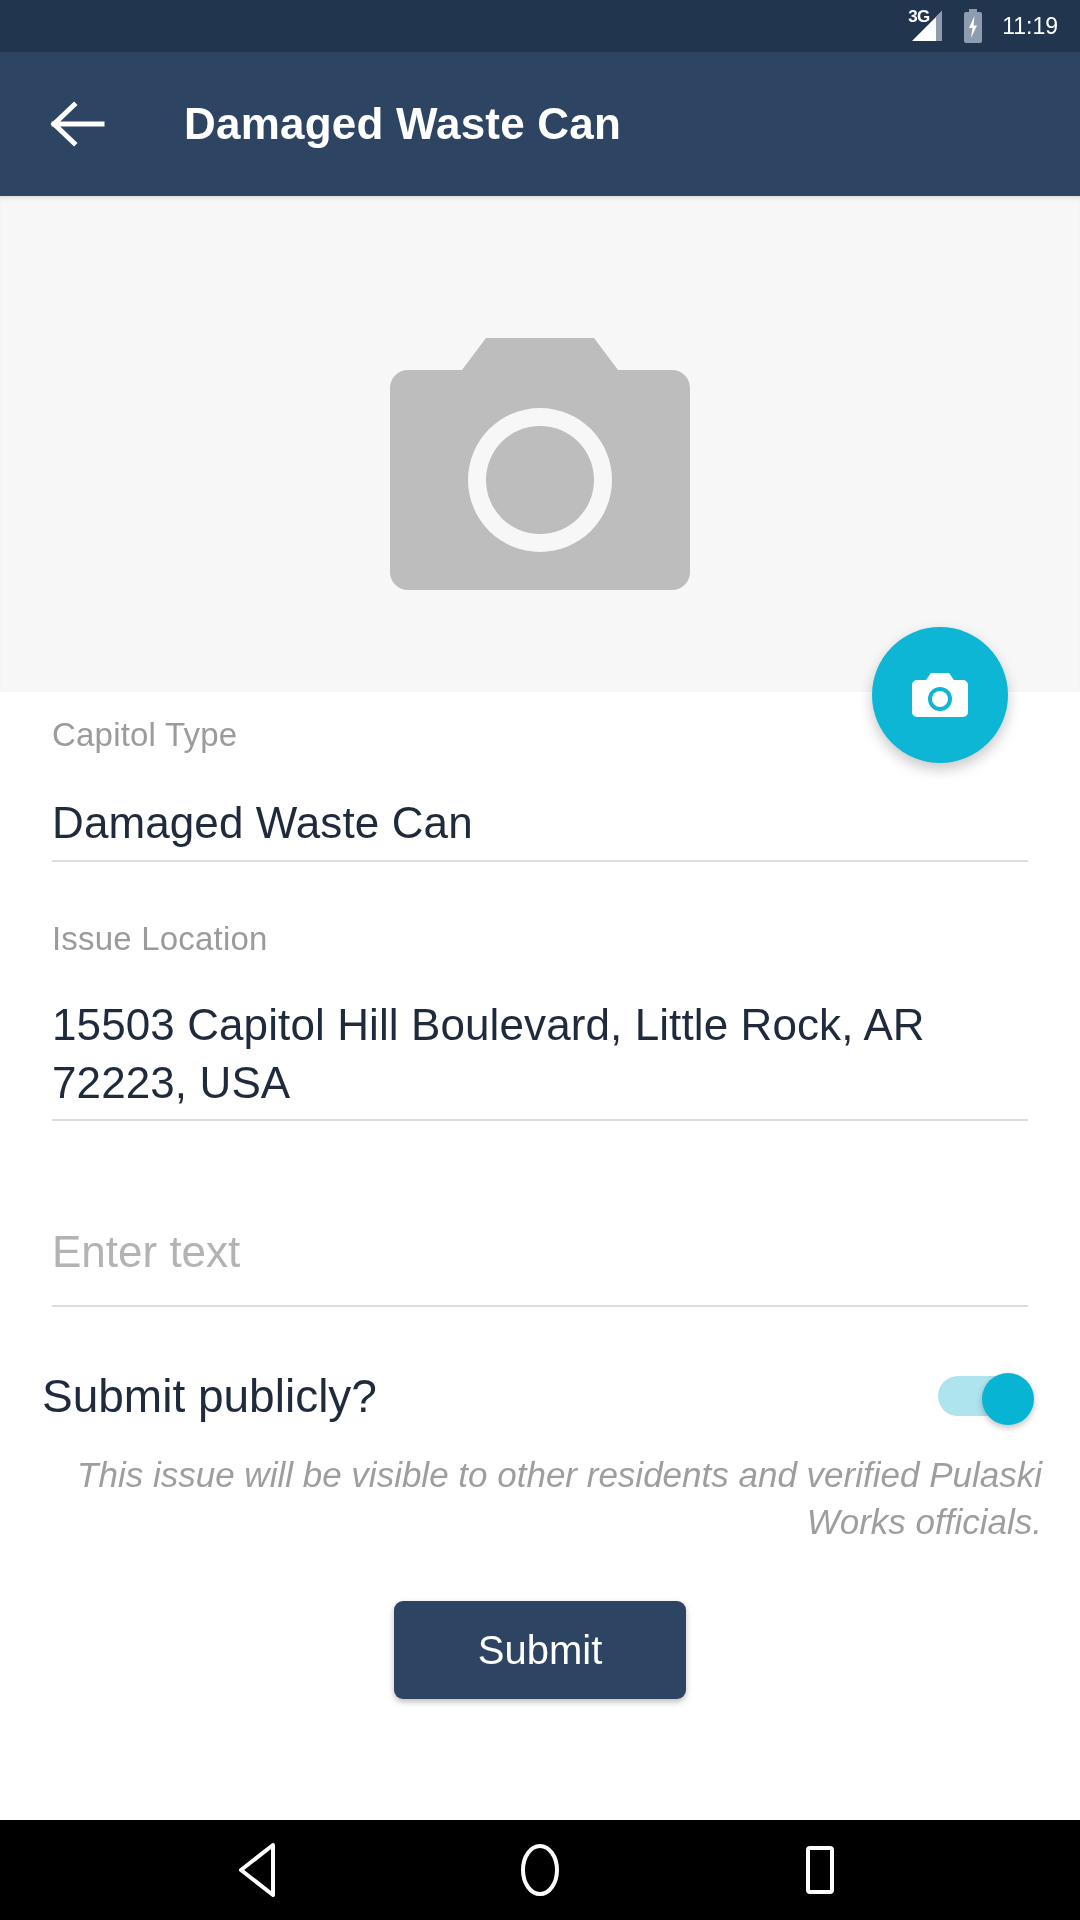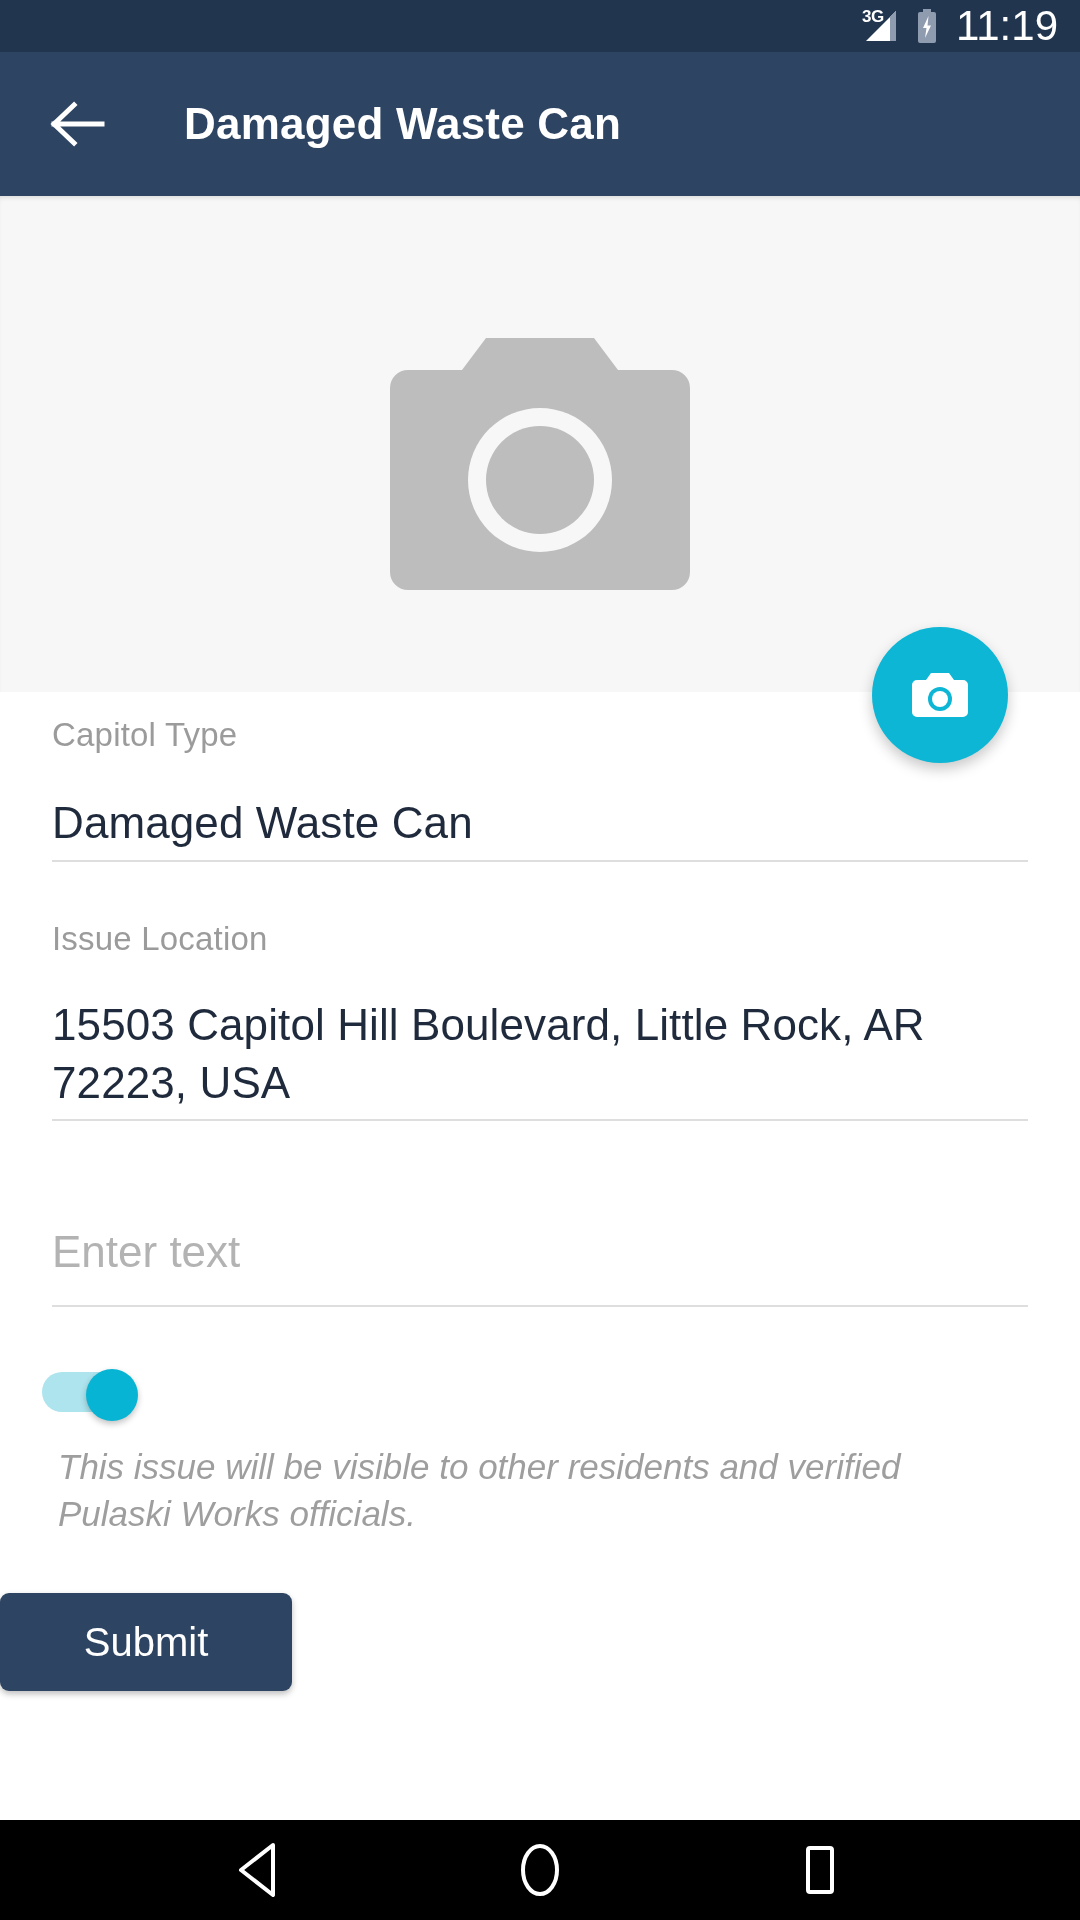--- a/index.html
+++ b/index.html
@@ -46,21 +46,21 @@
     font-weight: 700;
     color: #ffffff;
     letter-spacing: -0.5px;
   }
   .battery-icon {
     width: 22px;
     height: 34px;
   }
   .clock {
     color: #ffffff;
-    font-size: 42px;
+    font-size: 23px;
     font-weight: 500;
     letter-spacing: 0px;
     margin-left: 4px;
   }
 
   
   #app-bar {
     position: absolute;
     left: 0; top: 52px;
     width: 1080px;
@@ -199,34 +199,35 @@
   #toggle-thumb {
     position: absolute;
     left: 44px; top: 0;
     width: 52px;
     height: 52px;
     border-radius: 50%;
     background: #07b4d3;
     box-shadow: 0 3px 6px rgba(0,0,0,0.24);
   }
   #public-toggle-helper {
-    padding: 0 58px;
+    padding: 0 38px;
     margin-top: 28px;
     color: #9e9e9e;
     font-size: 35px;
     font-style: italic;
     line-height: 47px;
     box-sizing: border-box;
+    text-align: right;
   }
 
   
   #submit-row {
     margin-top: 56px;
     display: flex;
-    justify-content: flex-start;
+    justify-content: center;
   }
   #submit-button {
     width: 292px;
     height: 98px;
     background: #2e4463;
     border-radius: 9px;
     border: none;
     color: #ffffff;
     font-size: 40px;
     font-weight: 400;
@@ -322,20 +323,21 @@
       <div id="issue-location-value" class="field-value">15503 Capitol Hill Boulevard, Little Rock, AR 72223, USA</div>
       <div class="field-underline"></div>
     </div>
 
     <div id="description-field" class="field">
       <div id="description-value" class="field-placeholder">Enter text</div>
       <div class="field-underline"></div>
     </div>
 
     <div id="public-toggle-row">
+      <div id="public-toggle-label">Submit publicly?</div>
       <div id="public-toggle">
         <div id="toggle-track"></div>
         <div id="toggle-thumb"></div>
       </div>
     </div>
     <div id="public-toggle-helper">This issue will be visible to other residents and verified Pulaski Works officials.</div>
 
     <div id="submit-row">
       <button id="submit-button">Submit</button>
     </div>

